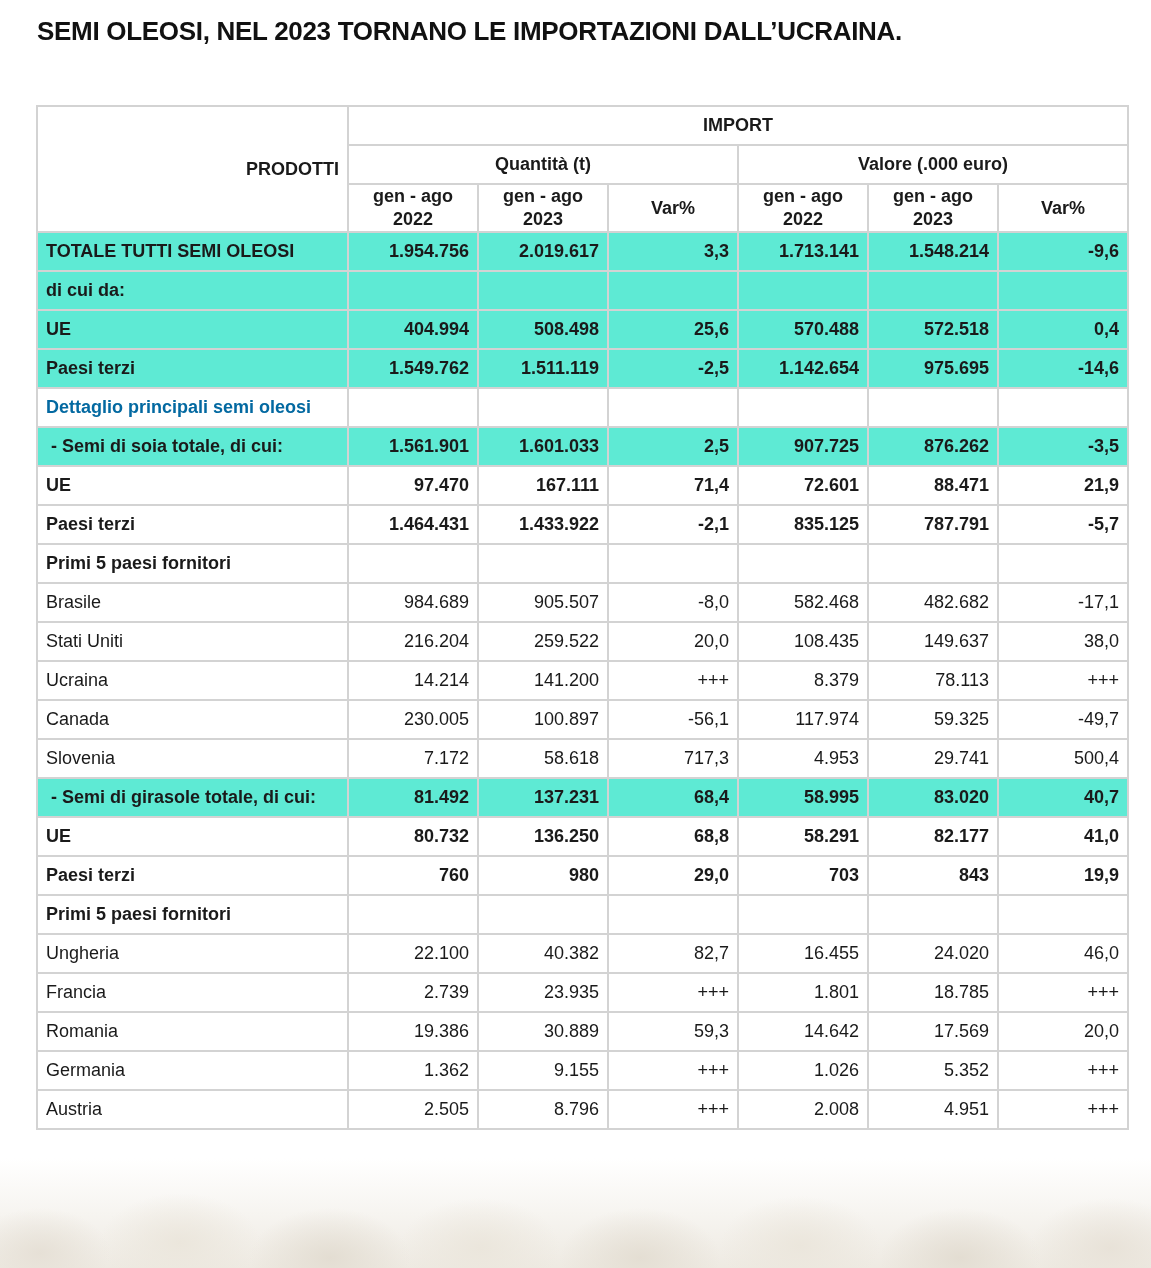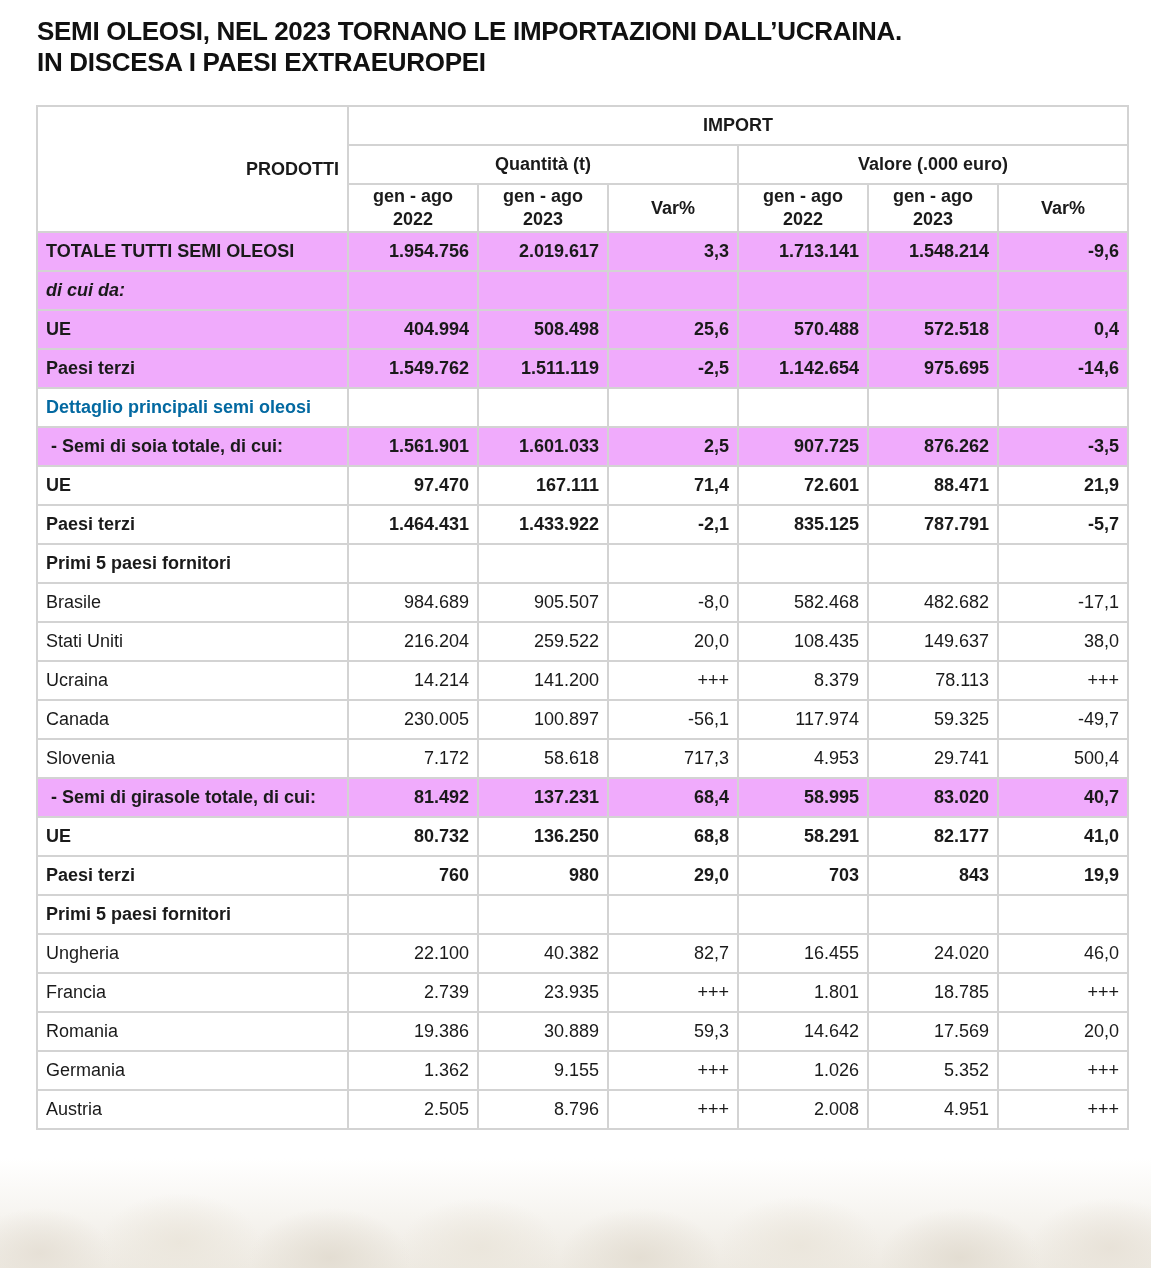--- a/index.html
+++ b/index.html
@@ -42,36 +42,35 @@
   }
   col.c0 { width: 311px; }
   col.cn { width: 130px; }
   th { font-weight: bold; text-align: center; }
   th.prodotti { height: 150px; text-align: right; }
   th.import { height: 52px; }
   th.group { height: 40px; }
   th.sub { height: 54px; line-height: 23px; }
   td.lbl { text-align: left; }
   td.num { text-align: right; }
-  tr.blue td { background: #f0abfc; }
+  tr.blue td { background: #5eead4; }
   tr.bold td { font-weight: bold; }
   td.section { color: #0369a1; font-weight: bold; }
   .source {
     position: absolute; left: 37px; top: 1266px; z-index: 1;
     font-size: 11px; color: #222;
   }
 </style>
 </head>
 <body>
 
 <div class="bg-fade"></div>
 
 <div class="title">
   <div>SEMI OLEOSI, NEL 2023 TORNANO LE IMPORTAZIONI DALL’UCRAINA.</div>
-  <div>IN DISCESA I PAESI EXTRAEUROPEI</div>
 </div>
 
 <table class="data">
   <colgroup>
     <col class="c0">
       <col class="cn">
       <col class="cn">
       <col class="cn">
       <col class="cn">
       <col class="cn">
@@ -99,21 +98,21 @@
       <tr class="blue bold">
         <td class="lbl" style="white-space: pre;">TOTALE TUTTI SEMI OLEOSI</td>
         <td class="num">1.954.756</td>
         <td class="num">2.019.617</td>
         <td class="num">3,3</td>
         <td class="num">1.713.141</td>
         <td class="num">1.548.214</td>
         <td class="num">-9,6</td>
       </tr>
       <tr class="blue bold">
-        <td class="lbl" style="white-space: pre; font-style: italic;">di cui da:</td>
+        <td class="lbl" style="white-space: pre;">di cui da:</td>
         <td class="num"></td>
         <td class="num"></td>
         <td class="num"></td>
         <td class="num"></td>
         <td class="num"></td>
         <td class="num"></td>
       </tr>
       <tr class="blue bold">
         <td class="lbl" style="white-space: pre;">UE</td>
         <td class="num">404.994</td>

